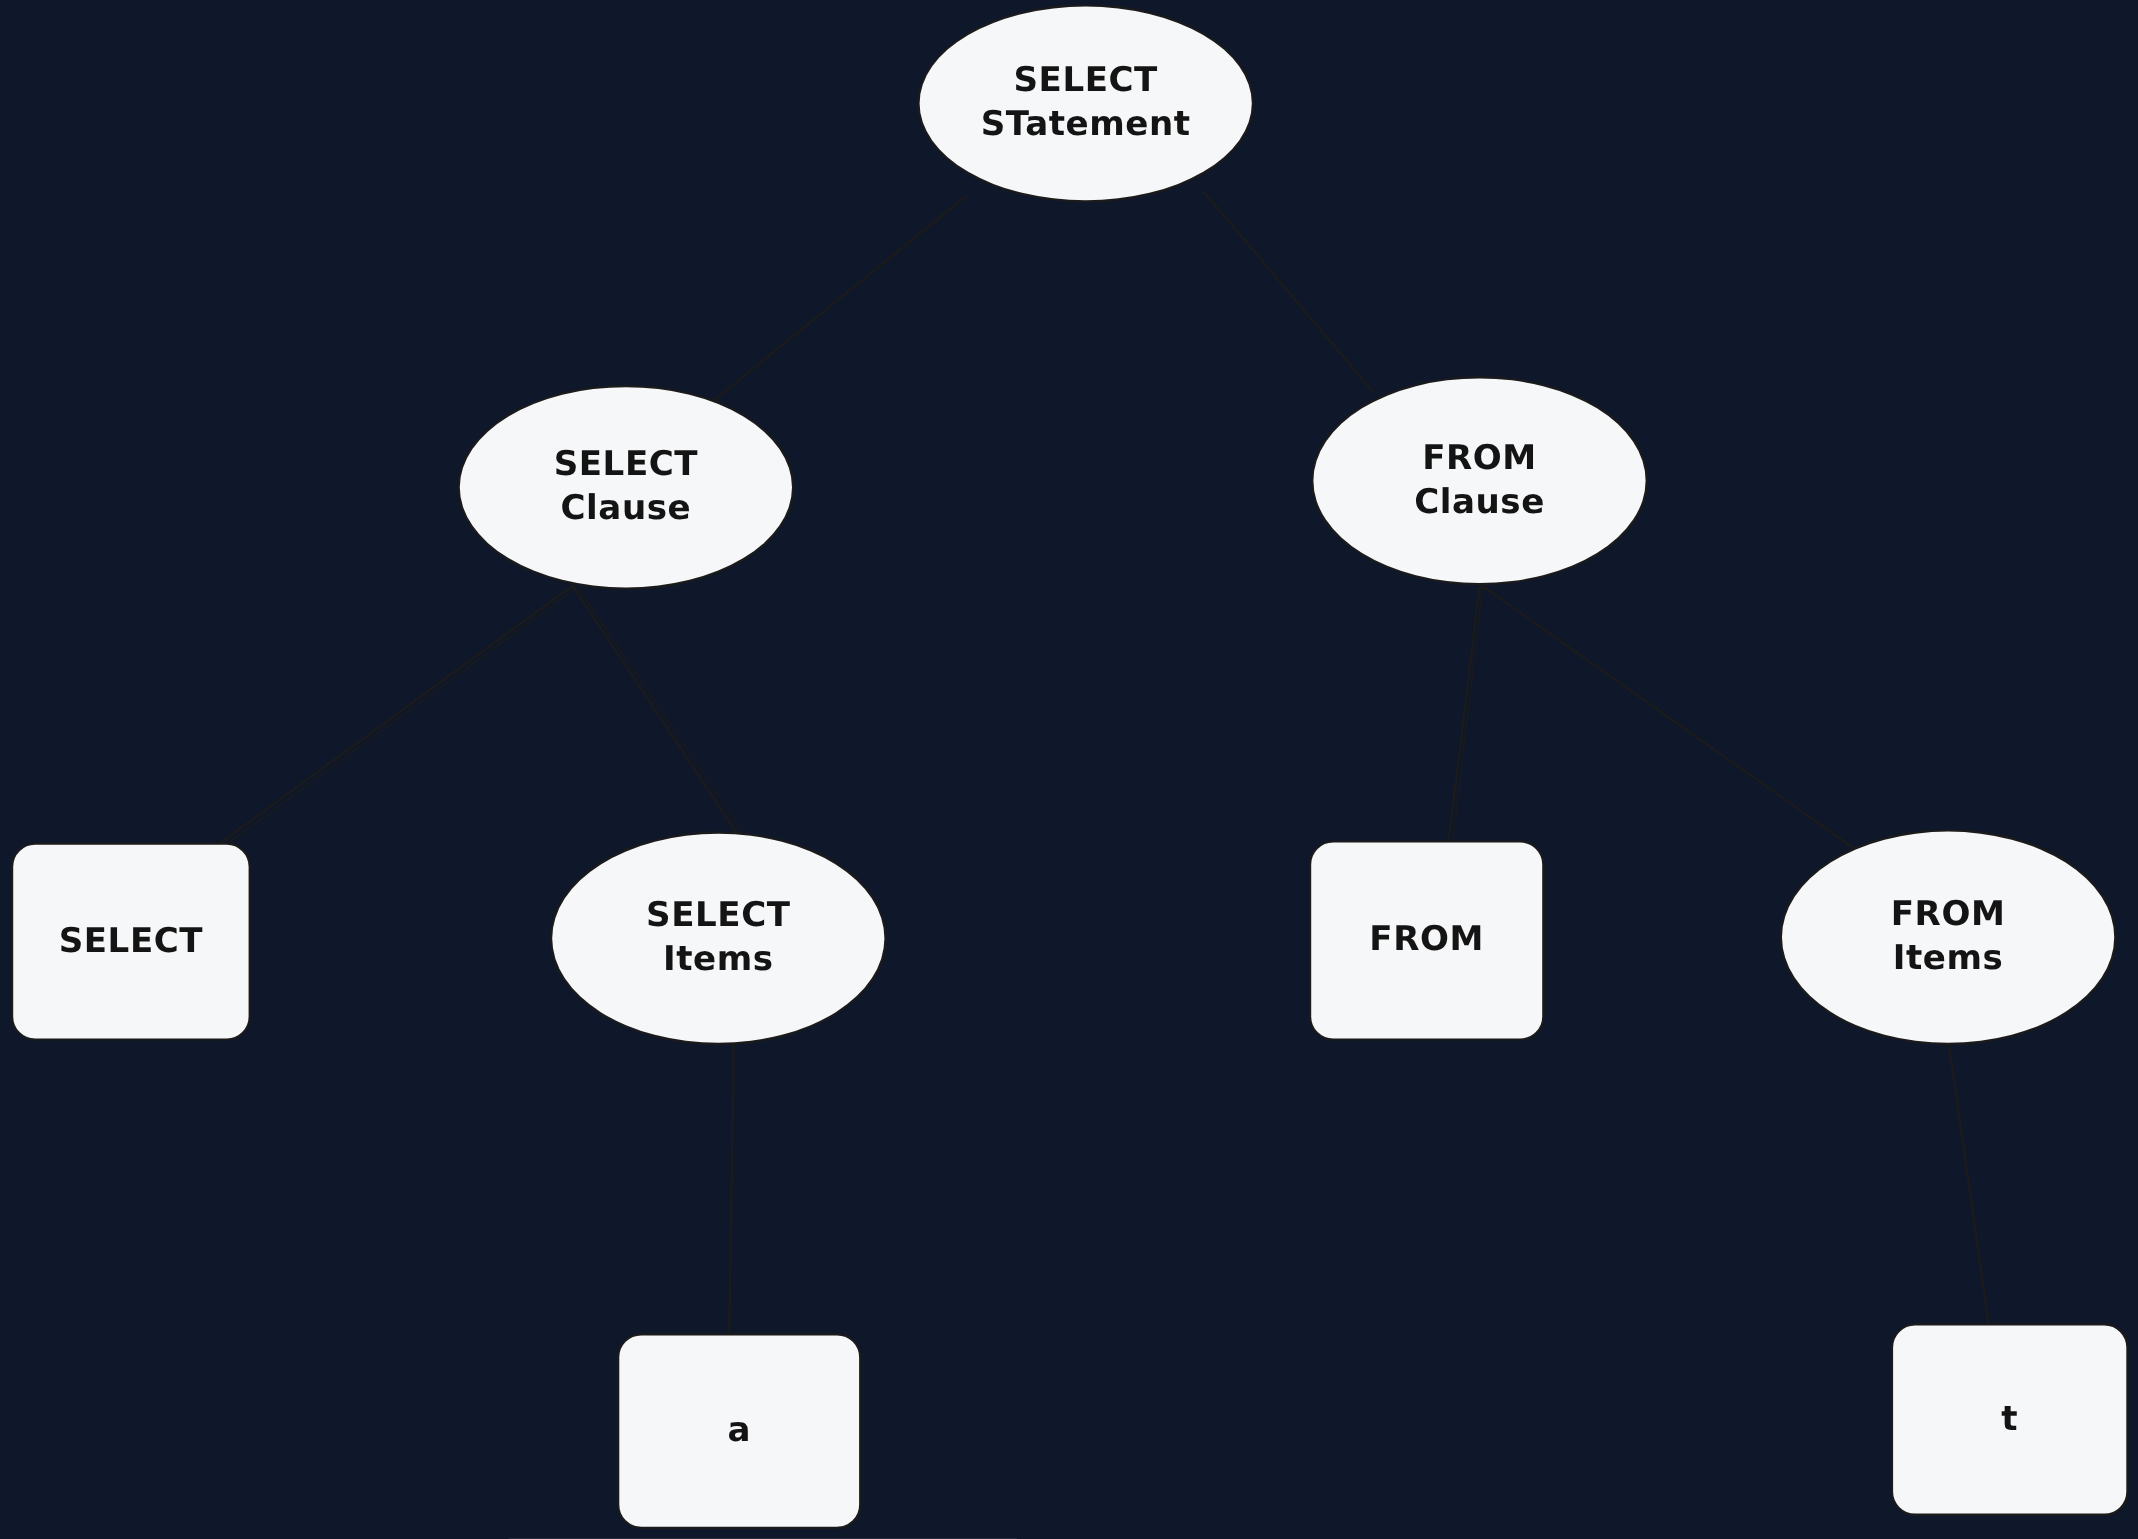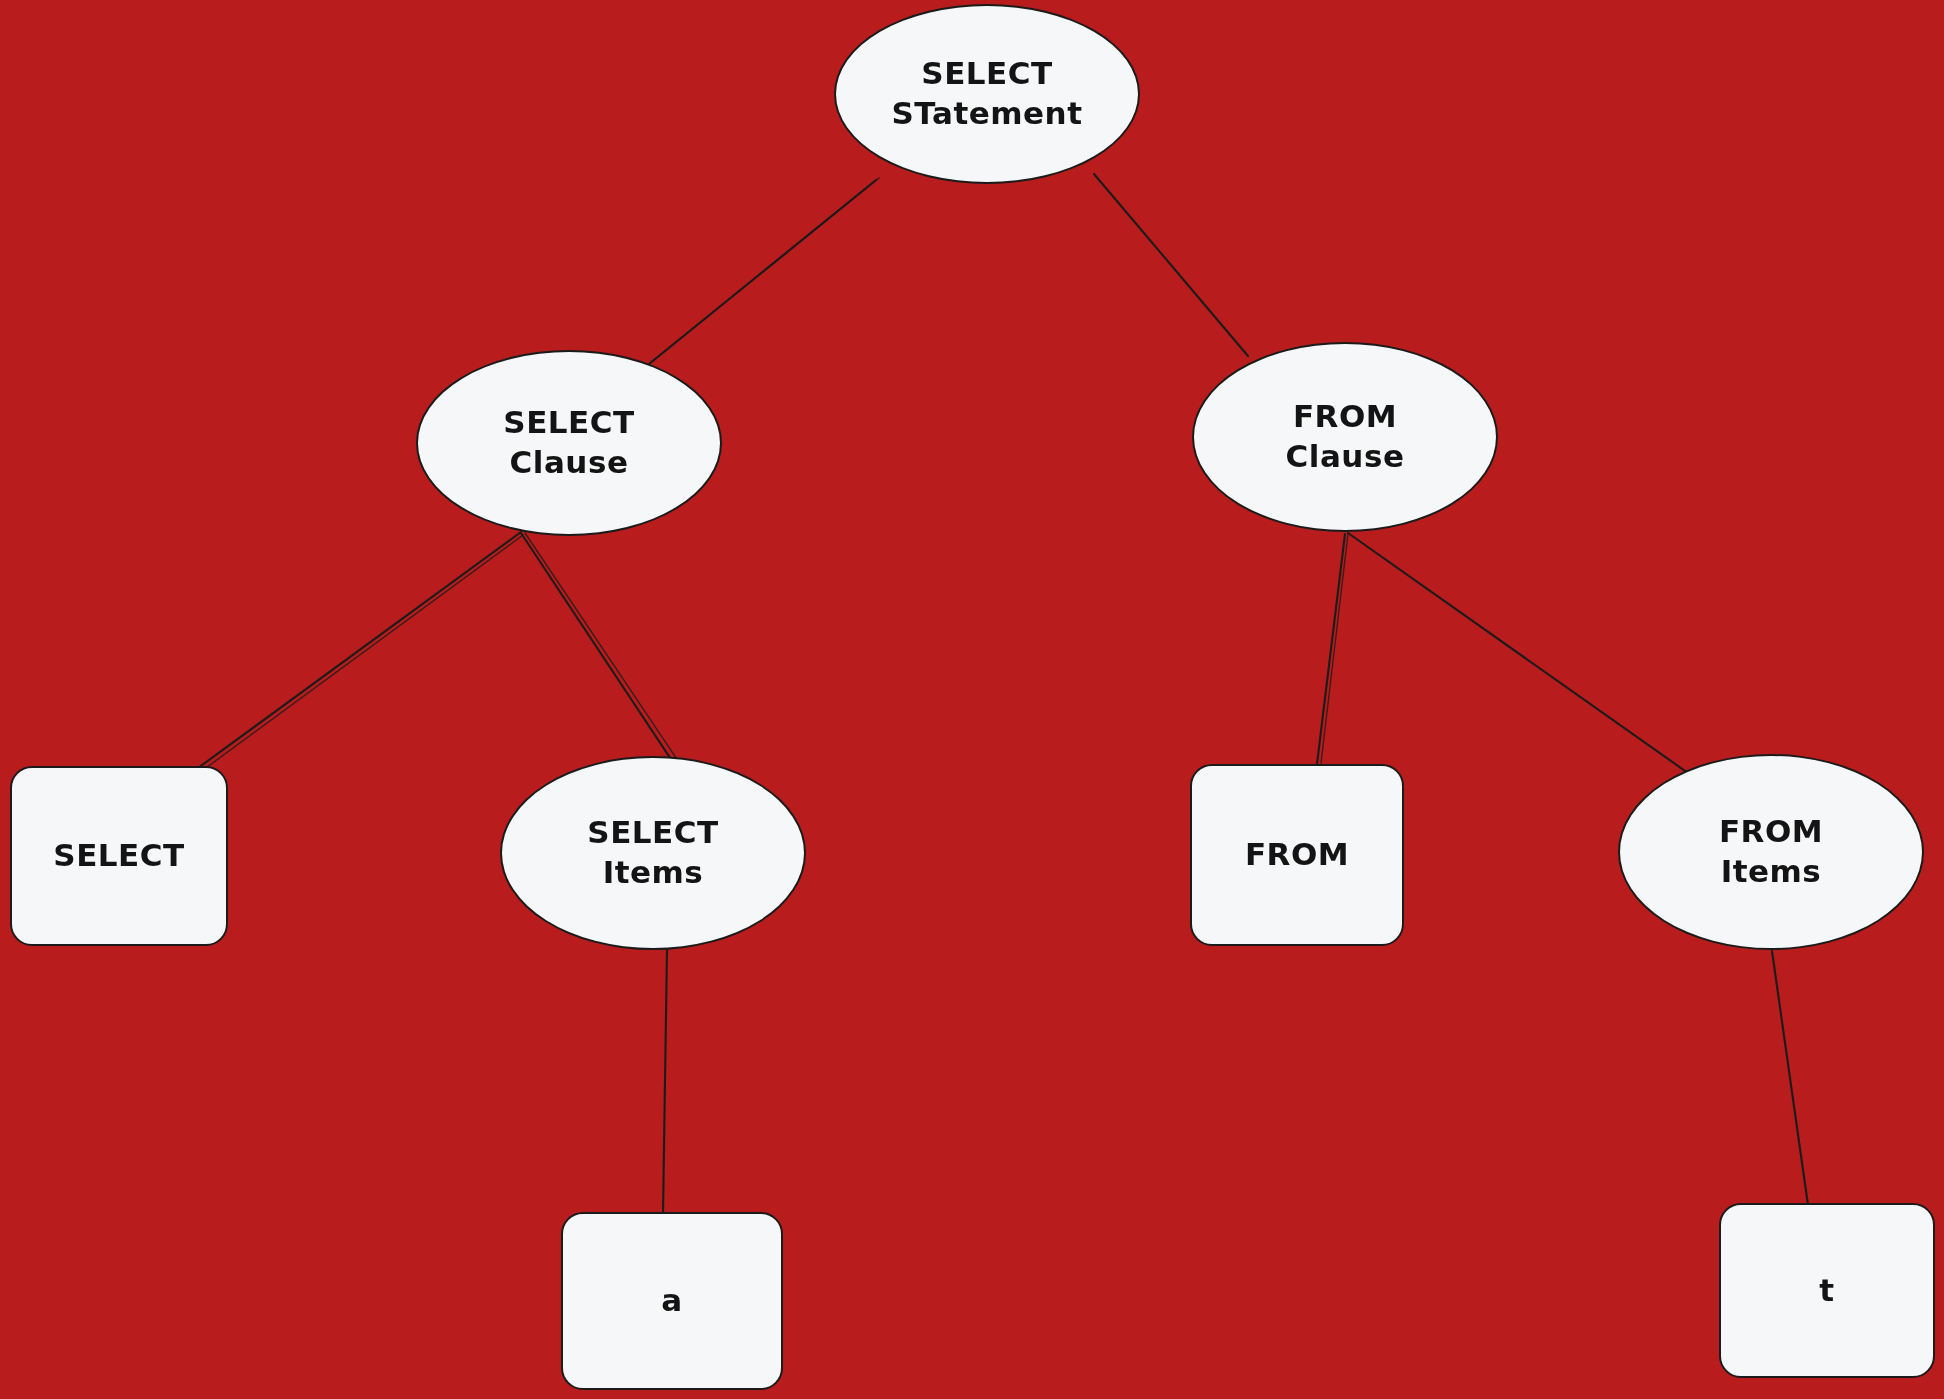--- a/index.html
+++ b/index.html
@@ -11,21 +11,21 @@
   body {
     width: 1944px;
     height: 1399px;
     overflow: hidden;
     font-family: "DejaVu Sans", sans-serif;
   }
   #canvas {
     position: relative;
     width: 1944px;
     height: 1399px;
-    background: #b91c1c;
+    background: #0f172a;
   }
   #edge-layer {
     position: absolute;
     left: 0;
     top: 0;
     width: 1944px;
     height: 1399px;
     pointer-events: none;
   }
   .node {

